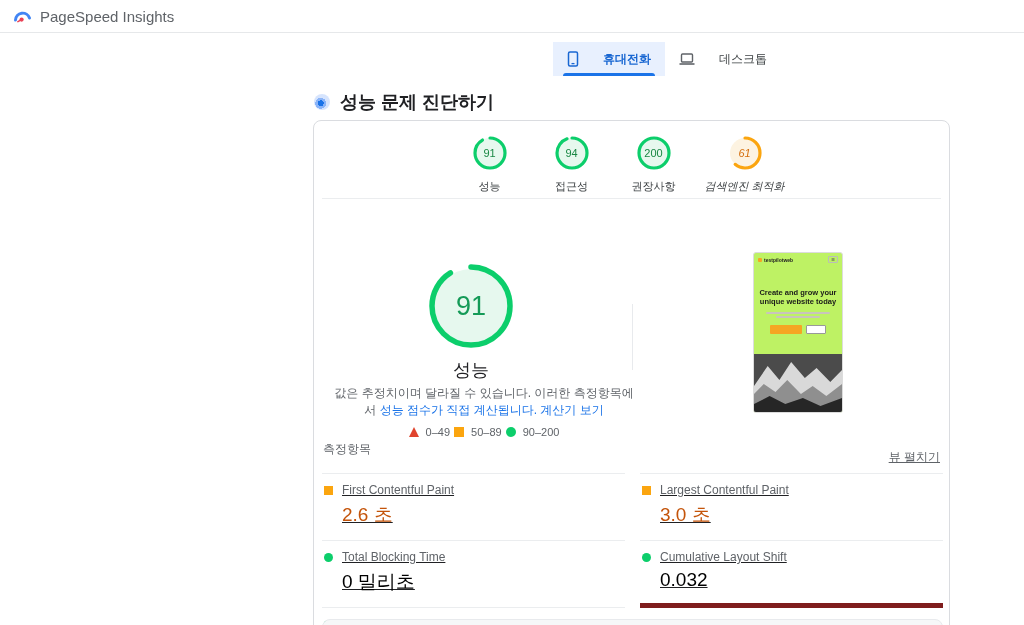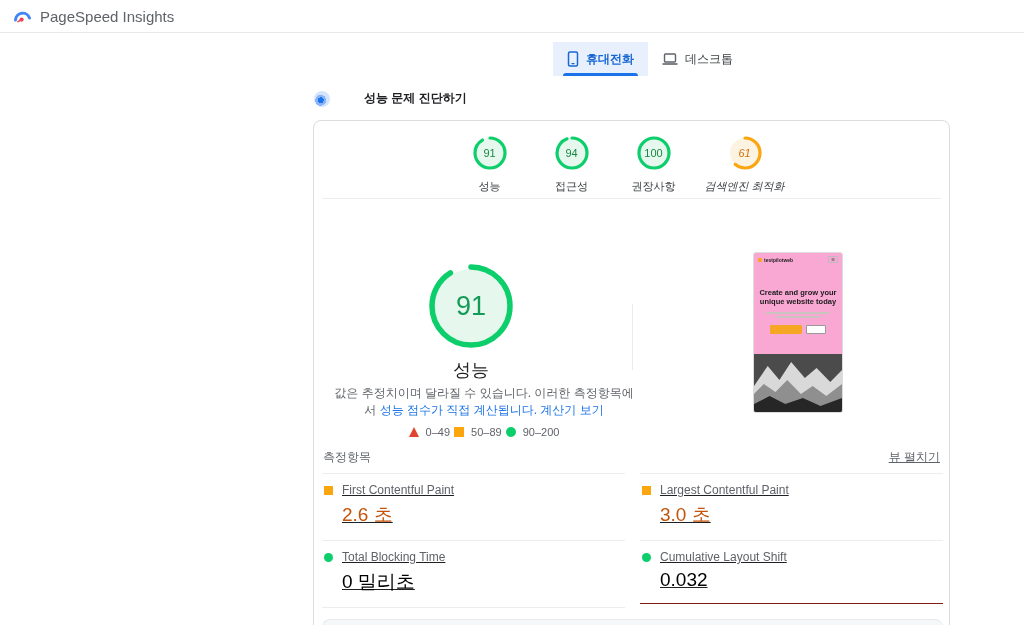--- a/index.html
+++ b/index.html
@@ -7,31 +7,31 @@
     font-family:"Liberation Sans", sans-serif; color:#202124; }
   .stage { position:relative; width:891px; height:625px; }
 
   
   .app-header { position:absolute; top:0; left:0; width:1024px; height:33px;
     border-bottom:1px solid #e6e8ea; display:flex; align-items:center; padding-left:13px; gap:8px; background:#fff; }
   .app-title { font-size:15px; color:#5f6368; }
 
   
   .tabs { position:absolute; left:553px; top:42px; display:flex; height:34px; }
-  .tab { position:relative; display:flex; align-items:center; gap:7px; padding:0 14px;
+  .tab { position:relative; display:flex; align-items:center; gap:24px; padding:0 14px;
     font-size:12px; color:#3c4043; cursor:pointer; }
   .tab.active { background:#e8f0fe; color:#1967d2; font-weight:bold; }
   .tab.active::after { content:""; position:absolute; left:10px; right:10px; bottom:0;
     height:3px; background:#1a73e8; border-radius:3px 3px 0 0; }
 
   
   .section-header { position:absolute; left:314px; top:90px; display:flex; align-items:center; gap:10px; }
   .radar-icon { width:16px; height:16px; border-radius:50%;
     background:radial-gradient(circle at 42% 58%, #1a73e8 0 3px, #8ab4f8 3px 5.5px, #d6e4fd 5.5px); }
-  .section-title { font-size:12px; font-weight:bold; color:#202124;margin-left:24px; }
+  .section-title { font-size:18px; font-weight:bold; color:#202124; }
 
   
   .card { position:absolute; left:313px; top:120px; width:637px; height:520px;
     background:#fff; border:1px solid #dadce0; border-radius:8px; }
 
   
   .cat-row { position:absolute; top:14px; left:0; width:100%; display:flex;
     justify-content:center; transform:translateX(-10px); }
   .cat-item { width:82px; display:flex; flex-direction:column; align-items:center; }
   .cat-item.wide { width:100px;font-style:italic; }
@@ -66,45 +66,45 @@
   .legend-item { display:flex; align-items:center; gap:7px; }
   .shape-triangle { width:0; height:0; border-left:5.5px solid transparent;
     border-right:5.5px solid transparent; border-bottom:10px solid #e0442e; }
   .shape-square { width:10px; height:10px; background:#fba50f; }
   .shape-circle { width:10px; height:10px; border-radius:50%; background:#0cce6b; }
 
   .v-divider { position:absolute; left:318px; top:183px; width:1px; height:66px; background:#e8eaed; }
 
   
   .thumb { position:absolute; left:439px; top:131px; width:90px; height:161px;
-    border:1px solid #dcdcdc; border-radius:3px; background:#f9a8d4; overflow:hidden; }
+    border:1px solid #dcdcdc; border-radius:3px; background:#bef264; overflow:hidden; }
   .thumb-header { height:13px; display:flex; align-items:center; justify-content:space-between;
     padding:0 4px; }
   .thumb-logo { display:flex; align-items:center; gap:2px; font-size:5px; font-weight:bold; color:#222; }
   .thumb-logo-dot { width:4px; height:4px; background:#f5a623; border-radius:1px; }
   .thumb-menu { width:10px; height:7px; border:1px solid #bbb; border-radius:1px;
     font-size:4px; line-height:5px; text-align:center; color:#555; }
   .thumb-headline { margin-top:22px; padding:0 5px; text-align:center; font-size:7.5px;
     line-height:9px; font-weight:bold; color:#1a1a1a; }
   .thumb-sub { margin-top:6px; display:flex; flex-direction:column; align-items:center; gap:2px; }
   .thumb-sub i { display:block; height:2px; background:#c9c4bd; border-radius:1px; }
   .thumb-sub i:nth-child(1){ width:64px; }
   .thumb-sub i:nth-child(2){ width:44px; }
   .thumb-buttons { margin-top:7px; display:flex; justify-content:center; gap:4px; }
   .thumb-btn-primary { width:32px; height:9px; background:#f5a623; border-radius:1px; }
   .thumb-btn-secondary { width:20px; height:9px; background:#fff; border:1px solid #999; border-radius:1px; }
   .thumb-img { position:absolute; left:0; bottom:0; width:100%; height:58px; }
 
   
-  .metrics-title { position:absolute; left:9px; top:328px; font-size:12px; color:#5f6368; }
+  .metrics-title { position:absolute; left:9px; top:320px; font-size:12px; color:#5f6368; }
   .metrics-expand { position:absolute; right:9px; top:328px; font-size:12px; color:#5f6368; cursor:pointer;text-decoration:underline; }
   .metrics-grid { position:absolute; left:8px; top:352px; width:621px;
     display:grid; grid-template-columns:1fr 1fr; column-gap:15px; }
   .metric { border-top:1px solid #ebedef; padding:9px 0 12px 2px;text-decoration:underline; }
-  .metric.last-right { border-bottom:1px solid #7f1d1d; }
+  .metric.last-right { border-bottom:5px solid #7f1d1d; }
   .metric-head { display:flex; align-items:center; gap:9px; }
   .metric-dot { width:9px; height:9px; flex:none; }
   .lv-green .metric-dot { background:#0cce6b; border-radius:50%; }
   .lv-orange .metric-dot { background:#fba50f; border-radius:0; }
   .metric-name { font-size:12px; color:#5f6368; }
   .metric-value { margin:5px 0 0 18px; font-size:19px; }
   .lv-green .metric-value { color:#000000; }
   .lv-orange .metric-value { color:#c4540a; }
 
   .bottom-box { position:absolute; left:8px; top:498px; width:621px; height:40px;
@@ -168,21 +168,21 @@
           <span class="cat-score">94</span>
         </div>
         <span class="cat-label">접근성</span>
       </div>
       <div class="cat-item lv-green">
         <div class="cat-gauge">
           <svg viewBox="0 0 36 36" width="36" height="36">
             <circle class="gfill" cx="18" cy="18" r="15"></circle>
             <circle class="ring" cx="18" cy="18" r="15" fill="none" stroke-width="3.2" transform="rotate(-90 18 18)" stroke-dasharray="94.24777960769379 94.24777960769379" stroke-linecap="round"></circle>
           </svg>
-          <span class="cat-score">100</span>
+          <span class="cat-score">200</span>
         </div>
         <span class="cat-label">권장사항</span>
       </div>
       <div class="cat-item wide lv-orange">
         <div class="cat-gauge">
           <svg viewBox="0 0 36 36" width="36" height="36">
             <circle class="gfill" cx="18" cy="18" r="15"></circle>
             <circle class="ring" cx="18" cy="18" r="15" fill="none" stroke-width="3.2" transform="rotate(-90 18 18)" stroke-dasharray="57.49114556069321 94.24777960769379" stroke-linecap="round"></circle>
           </svg>
           <span class="cat-score">61</span>

